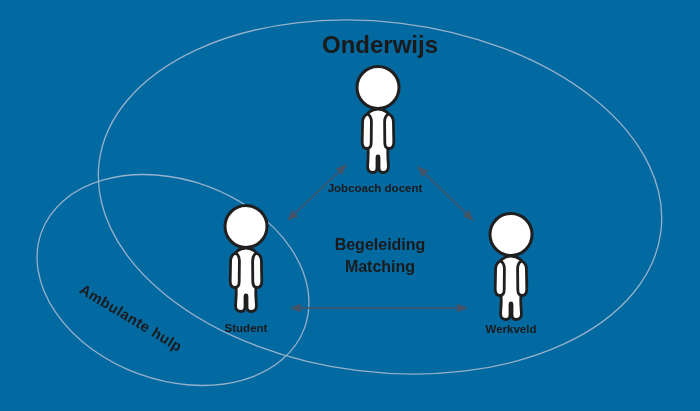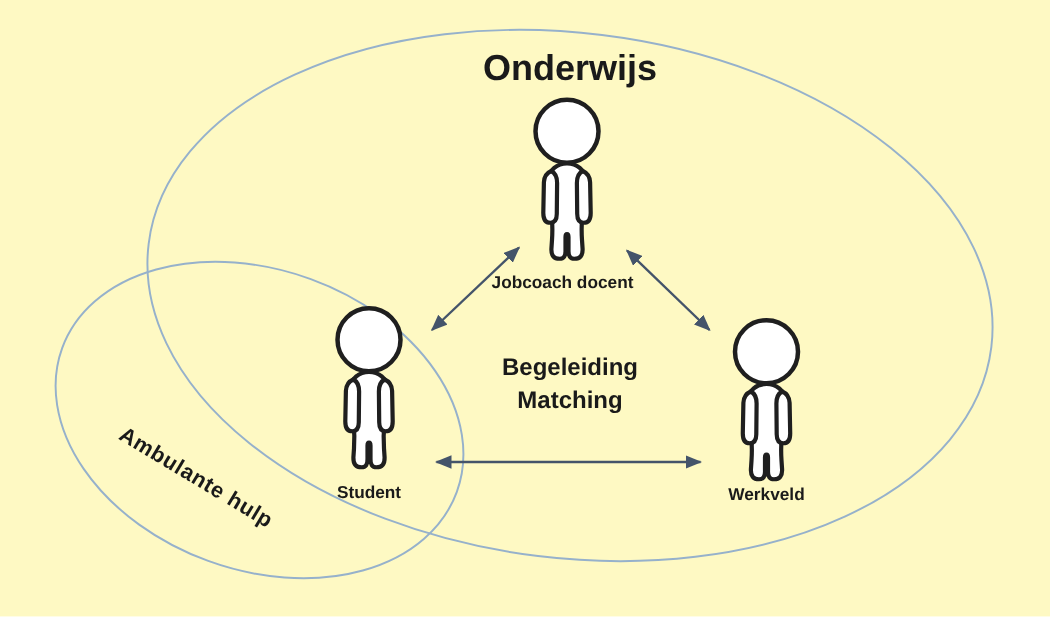--- a/index.html
+++ b/index.html
@@ -4,21 +4,21 @@
 <style>
   html, body {
     margin: 0;
     padding: 0;
     background: #ffffff;
   }
   #stage {
     position: relative;
     width: 700px;
     height: 411px;
-    background: #fef9c3;
+    background: #0369a1;
     overflow: hidden;
     font-family: "Liberation Sans", sans-serif;
   }
   svg { display: block; }
   svg text {
     fill: #1a1a1a;
     font-family: "Liberation Sans", "DejaVu Sans", sans-serif;
     font-weight: bold;
   }
   .title-label    { font-size: 24px; }

